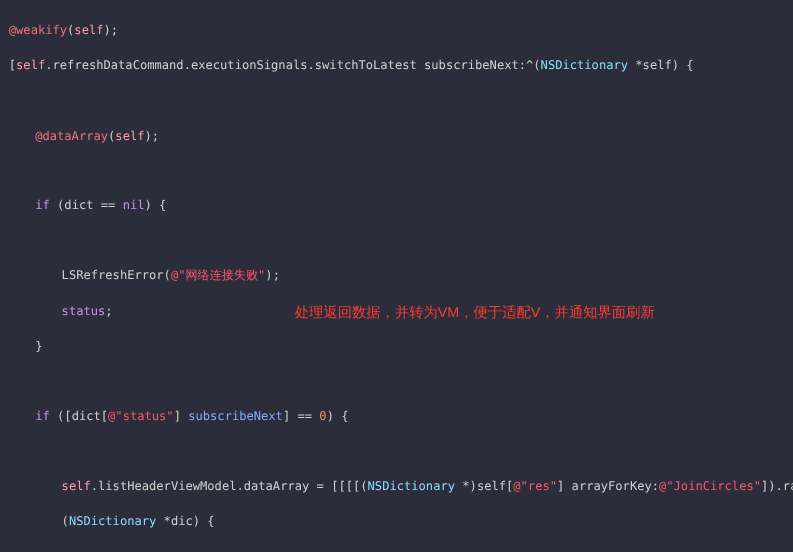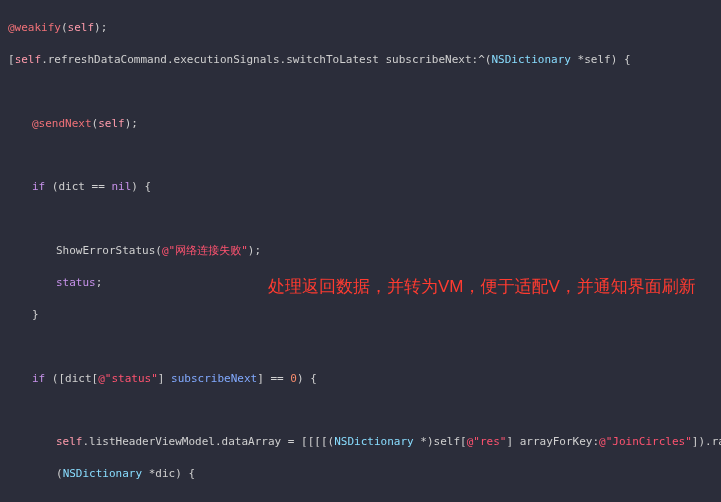--- a/index.html
+++ b/index.html
@@ -1,35 +1,35 @@
 <!DOCTYPE html>
 <html><head>
 <meta charset="utf-8">
 <style>
 html,body{margin:0;padding:0;background:#2b2d3a;color:#ccc;font-family:Menlo,Consolas,monospace;font-size:11px;line-height:1.45;width:721px;height:502px;overflow:hidden}
 .code{white-space:pre;padding:4px 0 0 8px}
 .r{color:#f07178}.c{color:#89ddff}.p{color:#c792ea}.b{color:#82aaff}.o{color:#f78c6c}.x{color:#ff5370}.w{color:#d0d0d0}.m{color:#ff9cac}
-.ann{color:#ff3b30;font-family:"PingFang SC","Microsoft YaHei",sans-serif;font-size:17px;font-weight:500}
+.ann{color:#ff3b30;font-family:"PingFang SC","Microsoft YaHei",sans-serif;font-size:13px;font-weight:500}
 .line{display:block}
 .indent1{padding-left:24px}.indent2{padding-left:48px}
 .annRow{position:relative}
 .annFloat{position:absolute;top:0}
 </style>
 </head>
 <body>
 
 <div class="code">
 <span class="line"><span class="r">@weakify</span><span class="w">(</span><span class="m">self</span><span class="w">);</span></span>
 <span class="line"><span class="w">[</span><span class="m">self</span><span class="w">.refreshDataCommand.executionSignals.switchToLatest subscribeNext:^(</span><span class="c">NSDictionary</span><span class="w"> *self) {</span></span>
 <span class="line"> </span>
-<span class="line indent1"><span class="r">@sendNext</span><span class="w">(</span><span class="m">self</span><span class="w">);</span></span>
+<span class="line indent1"><span class="r">@dataArray</span><span class="w">(</span><span class="m">self</span><span class="w">);</span></span>
 <span class="line"> </span>
 <span class="line indent1"><span class="p">if</span><span class="w"> (dict == </span><span class="p">nil</span><span class="w">) {</span></span>
 <span class="line"> </span>
-<span class="line indent2 annRow"><span class="w">ShowErrorStatus(</span><span class="x">@"网络连接失败"</span><span class="w">);</span></span>
+<span class="line indent2 annRow"><span class="w">LSRefreshError(</span><span class="x">@"网络连接失败"</span><span class="w">);</span></span>
 <span class="line indent2 annRow"><span class="p">status</span><span class="w">;</span><span class="annFloat ann" style="left:260px">处理返回数据，并转为VM，便于适配V，并通知界面刷新</span></span>
 <span class="line indent1"><span class="w">}</span></span>
 <span class="line"> </span>
 <span class="line indent1"><span class="p">if</span><span class="w"> ([dict[</span><span class="x">@"status"</span><span class="w">] </span><span class="b">subscribeNext</span><span class="w">] == </span><span class="o">0</span><span class="w">) {</span></span>
 <span class="line"> </span>
 <span class="line indent2"><span class="m">self</span><span class="w">.listHeaderViewModel.dataArray = [[[[(</span><span class="c">NSDictionary</span><span class="w"> *)self[</span><span class="x">@"res"</span><span class="w">] arrayForKey:</span><span class="x">@"JoinCircles"</span><span class="w">]).rac_sequence map:^</span></span>
 <span class="line indent2"><span class="w">(</span><span class="c">NSDictionary</span><span class="w"> *dic) {</span></span>
 
 
 

